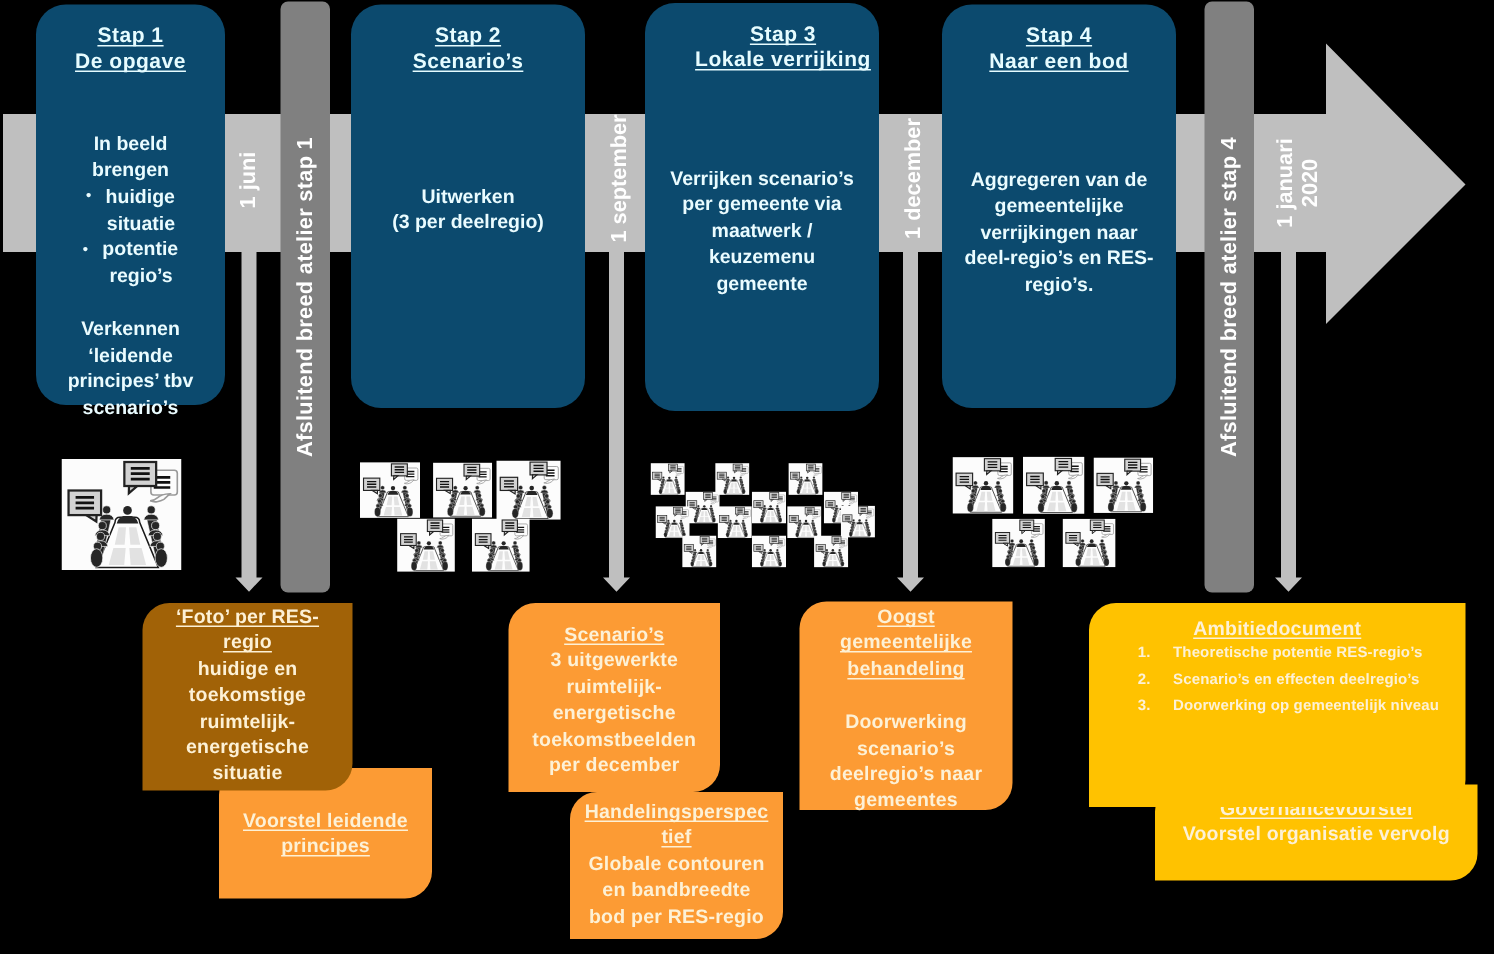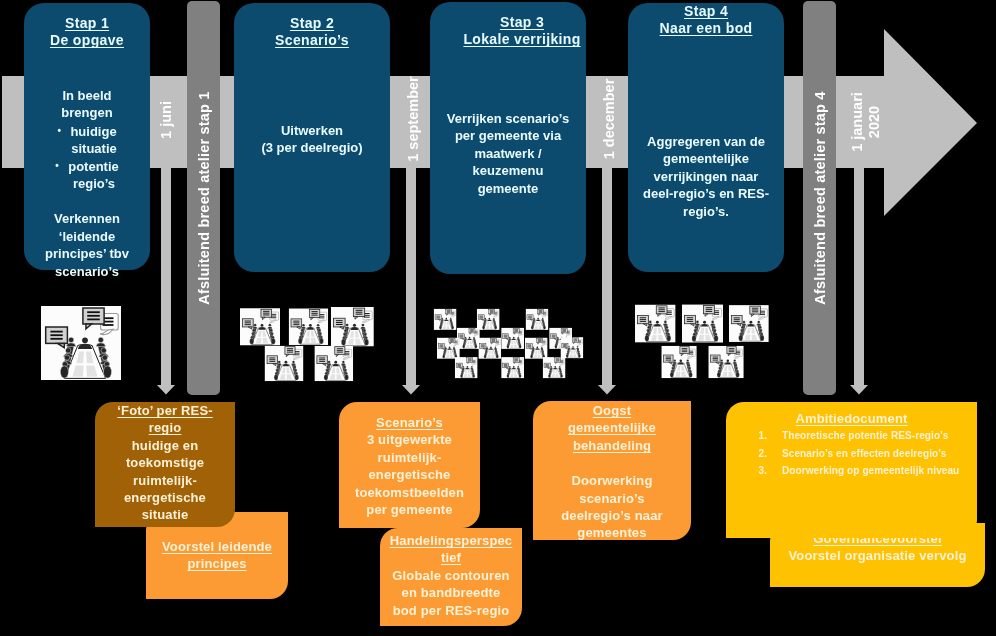--- a/index.html
+++ b/index.html
@@ -38,26 +38,26 @@
 
   
   #step1{left:24px;top:3px;width:126px;height:267px;}
   #step2{left:234px;top:3px;width:156px;height:269px;}
   #step3{left:430px;top:2px;width:156px;height:272px;}
   #step4{left:628px;top:3px;width:156px;height:269px;}
 
   #step1 .title{padding-top:12px;}
   #step2 .title{padding-top:12px;}
   #step3 .title{padding-top:12px;margin-left:28px;}
-  #step4 .title{}
+  #step4 .title{padding-top:12px;}
 
   #step1 .body{padding-top:38px;}
   #step2 .body{padding-top:73px;}
   #step3 .body{padding-top:62px;}
-  #step4 .body{padding-top:96px;}
+  #step4 .body{padding-top:62px;}
 
   .bullet{text-align:center;}
   .bullet .dot{font-size:10px;vertical-align:1.5px;margin-right:9.5px;}
   .bcont{text-align:center;padding-left:14px;}
   .gap{height:18px;font-size:1px;line-height:18px;}
 
   #atelier1{left:187px;top:1px;width:33px;height:394px;}
   #atelier2{left:803px;top:1px;width:33px;height:394px;}
 
   .datelbl, .datelbl2{position:absolute;color:#FFFFFF;font-weight:bold;font-size:14.5px;
@@ -77,21 +77,21 @@
 
   #ig1{left:40.5px;top:306px;width:80px;height:74px;}
   #ig2{left:240.3px;top:306.5px;width:134px;height:76px;}
   #ig3{left:428px;top:304px;width:162px;height:78px;}
   #ig4{left:635px;top:303.6px;width:134px;height:74.4px;}
 
   #out1{left:95px;top:402px;width:140px;height:125px;background:#a16207;padding-top:0;}
   #out2{left:146px;top:512px;width:142px;height:87px;background:#FC9B34;padding-top:26px;}
   #out3{left:339px;top:402px;width:141px;height:126px;background:#FC9B34;padding-top:12px;}
   #out4{left:380px;top:528px;width:142px;height:98px;background:#FC9B34;padding-top:4px;}
-  #out5{left:533px;top:401px;width:158px;height:139px;background:#FC9B34;padding-top:1px;}
+  #out5{left:533px;top:401px;width:142px;height:139px;background:#FC9B34;padding-top:1px;}
   #out6{left:726px;top:402px;width:251px;height:136px;background:#FFC200;padding-top:8px;}
   #out6 .numlist{font-size:10px;letter-spacing:0.1px;}
   #out7{left:770px;top:523px;width:215px;height:64px;background:#FFC200;padding-top:7px;}
 
   .numlist{margin:0;padding-left:44px;text-align:left;line-height:17.2px;}
   .numlist li{margin:0;padding-left:12px;}
 </style>
 </head>
 <body>
 
@@ -315,21 +315,21 @@
     <div>Globale contouren</div>
     <div>en bandbreedte</div>
     <div>bod per RES-regio</div>
   </div>
   <div class="outbox" id="out3">
     <div class="hd"><u>Scenario’s</u></div>
     <div>3 uitgewerkte</div>
     <div>ruimtelijk-</div>
     <div>energetische</div>
     <div>toekomstbeelden</div>
-    <div>per gemeente</div>
+    <div>per december</div>
   </div>
 
   <div class="outbox" id="out5">
     <div class="hd"><u>Oogst</u></div>
     <div class="hd"><u>gemeentelijke</u></div>
     <div class="hd"><u>behandeling</u></div>
     <div class="gap">&nbsp;</div>
     <div>Doorwerking</div>
     <div>scenario’s</div>
     <div>deelregio’s naar</div>

